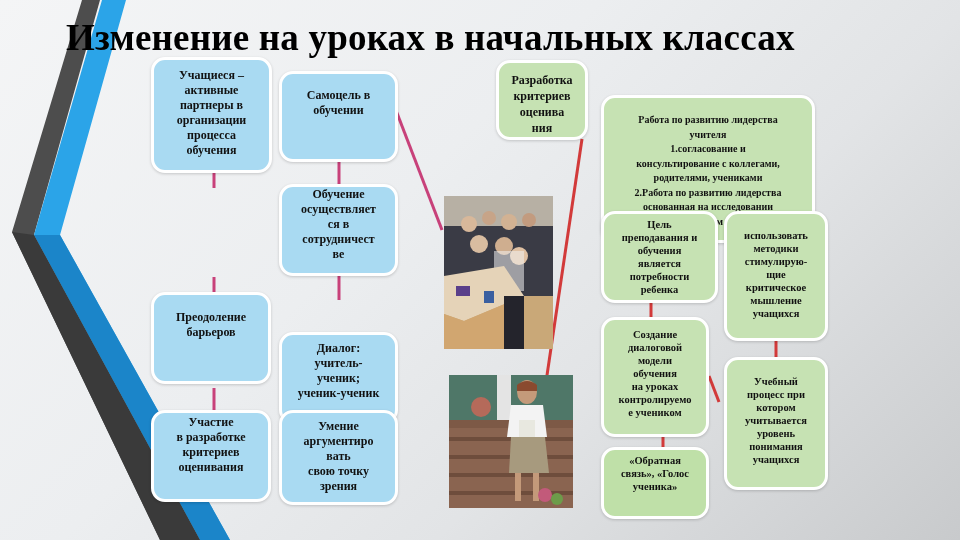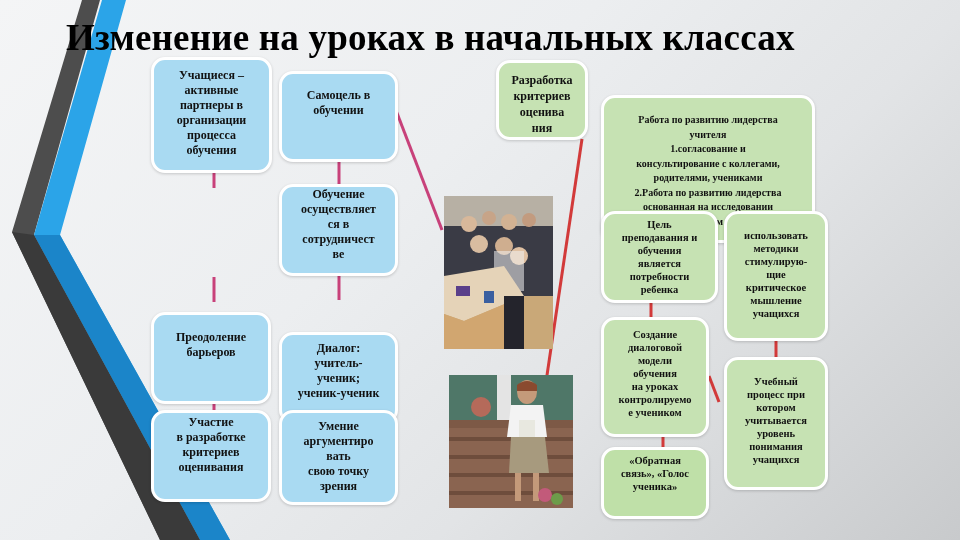--- a/index.html
+++ b/index.html
@@ -72,21 +72,21 @@
   <div class="box blue" style="left:151px; top:57px; width:121px; height:116px; padding-top:8px;">
     <span class="line">Учащиеся –</span>
     <span class="line">активные</span>
     <span class="line">партнеры в</span>
     <span class="line">организации</span>
     <span class="line">процесса</span>
     <span class="line">обучения</span>
   </div>
 
 
-  <div class="box blue" style="left:151px; top:312px; width:120px; height:92px; padding-top:15px;text-align:center;">
+  <div class="box blue" style="left:151px; top:292px; width:120px; height:92px; padding-top:15px;text-align:center;">
     <span class="line">Преодоление</span>
     <span class="line">барьеров</span>
   </div>
 
   <div class="box blue" style="left:151px; top:410px; width:120px; height:92px; padding-top:2px;">
     <span class="line">Участие</span>
     <span class="line">в разработке</span>
     <span class="line">критериев</span>
     <span class="line">оценивания</span>
   </div>

